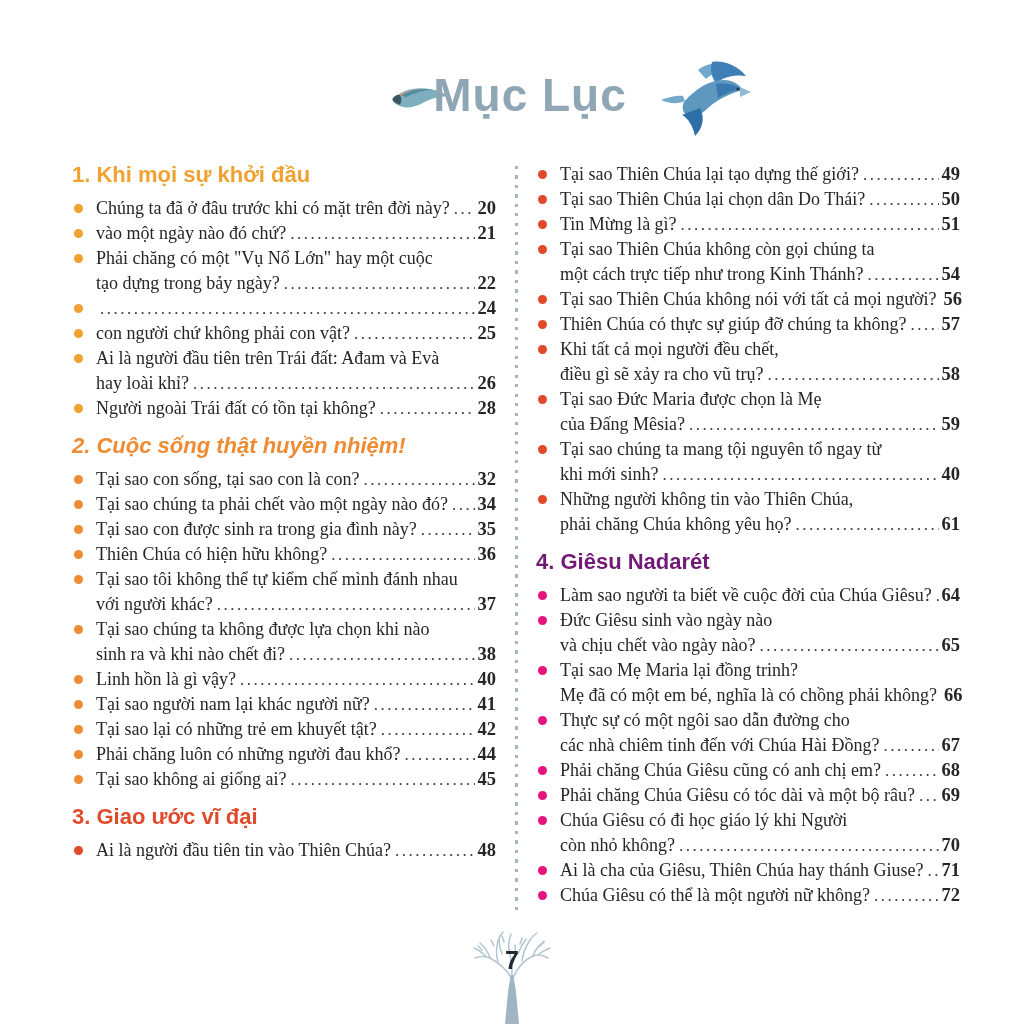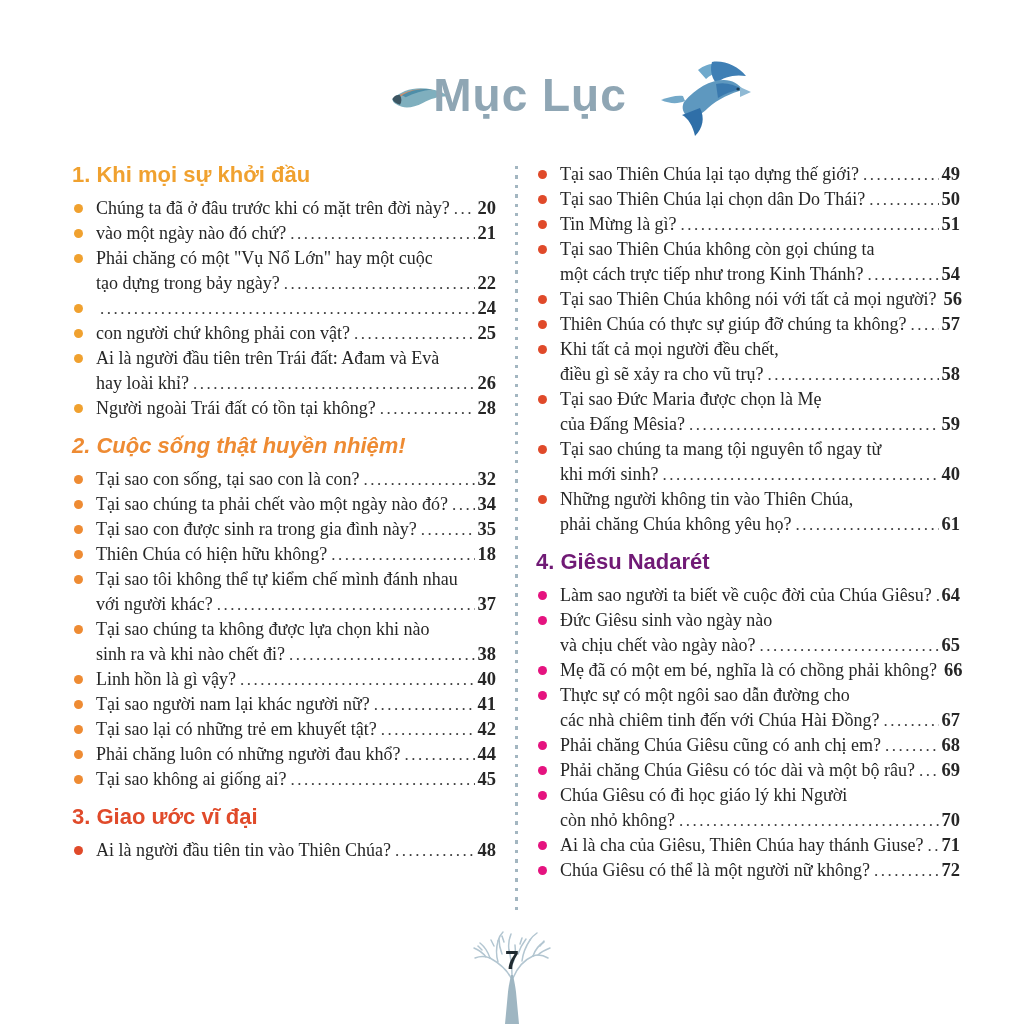--- a/index.html
+++ b/index.html
@@ -173,21 +173,21 @@
             <span class="txt">Tại sao con được sinh ra trong gia đình này?</span>
             <span class="dots">........................................................................................................................</span>
             <span class="pg">35</span>
           </div>
         </div>
         <div class="item">
           <div class="line">
             <span class="bullet" style="background: rgb(238, 139, 51);"></span>
             <span class="txt">Thiên Chúa có hiện hữu không?</span>
             <span class="dots">........................................................................................................................</span>
-            <span class="pg">18</span>
+            <span class="pg">36</span>
           </div>
         </div>
         <div class="item">
           <div class="line">
             <span class="bullet" style="background: rgb(238, 139, 51);"></span>
             <span class="txt">Tại sao tôi không thể tự kiểm chế mình đánh nhau</span>
           </div>
           <div class="line">
             <span class="txt">với người khác?</span>
             <span class="dots">........................................................................................................................</span>
@@ -374,20 +374,21 @@
           </div>
           <div class="line">
             <span class="txt">và chịu chết vào ngày nào?</span>
             <span class="dots">........................................................................................................................</span>
             <span class="pg">65</span>
           </div>
         </div>
         <div class="item">
           <div class="line">
             <span class="bullet" style="background: rgb(229, 19, 127);"></span>
+            <span class="txt">Tại sao Mẹ Maria lại đồng trinh?</span>
           </div>
           <div class="line">
             <span class="txt">Mẹ đã có một em bé, nghĩa là có chồng phải không?</span>
             <span class="dots">........................................................................................................................</span>
             <span class="pg">66</span>
           </div>
         </div>
         <div class="item">
           <div class="line">
             <span class="bullet" style="background: rgb(229, 19, 127);"></span>

